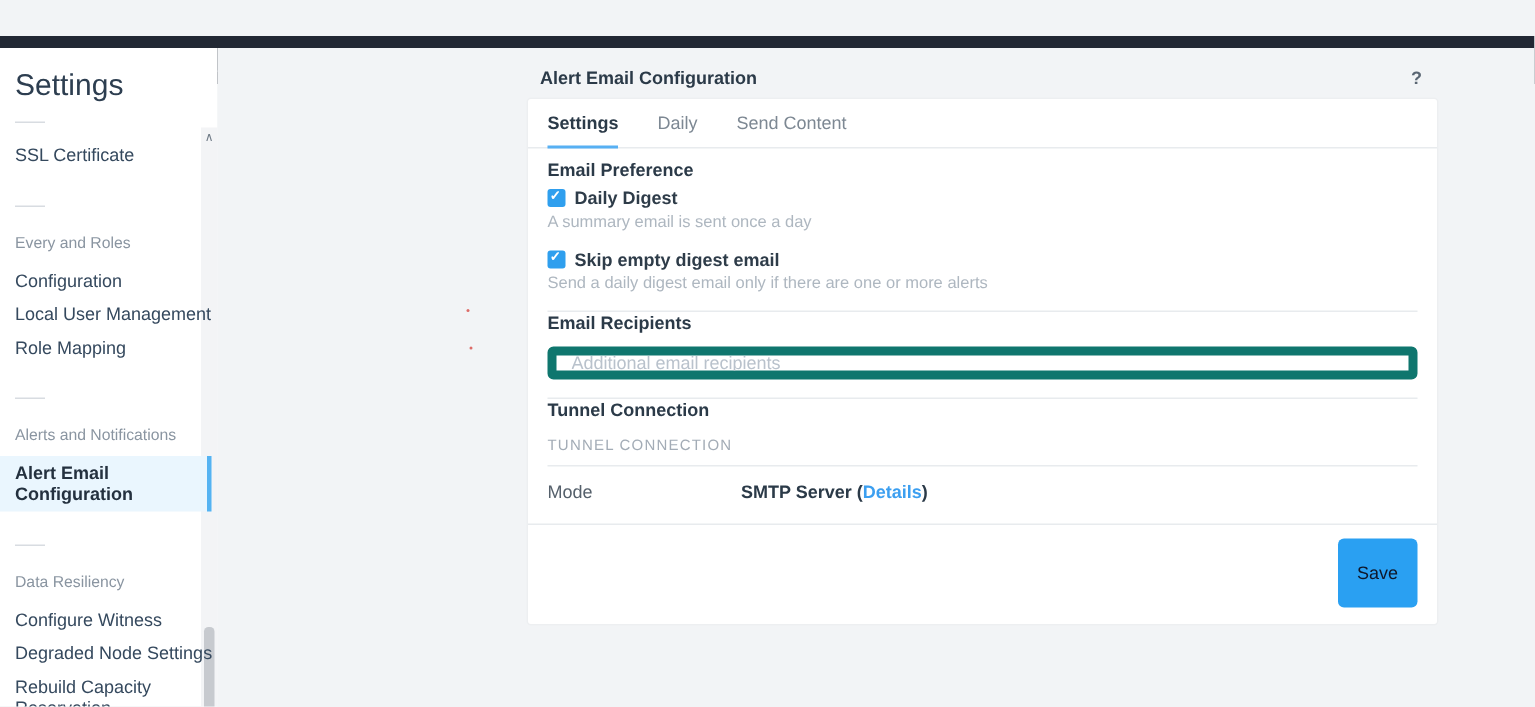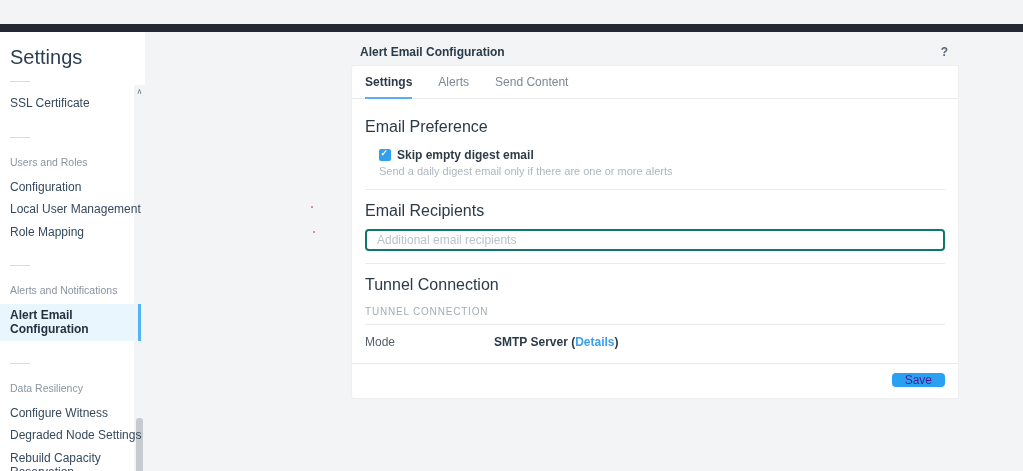--- a/index.html
+++ b/index.html
@@ -38,38 +38,38 @@
   .main { position:absolute; top:32px; left:145px; width:878px; height:439px; background:#f2f4f6; }
   .panel { position:absolute; left:207px; top:8px; width:606px; }
   .panel-header { display:flex; justify-content:space-between; align-items:center; padding:5px 8px 7px 8px; }
   .panel-title { font-size:12px; font-weight:bold; color:#2b3a48; }
   .help-q { font-size:12px; color:#5a6673; font-weight:bold; cursor:pointer; padding:0 2px; }
   .card { background:#ffffff; border-radius:2px; box-shadow:0 0 0 1px rgba(0,0,0,0.02); }
   .tabs { display:flex; gap:26px; padding:0 13px; border-bottom:1px solid #e8ebee; }
   .tab { padding:9px 0 8px; font-size:12px; color:#7d8893; cursor:pointer; border-bottom:2px solid transparent; margin-bottom:-1px; }
   .tab.active { color:#2b3a48; font-weight:bold; border-bottom-color:#57b0f3; }
   .card-body { padding:7px 13px 0 13px; }
-  .section-heading { font-size:16px; font-weight:normal; color:#2b3a48; margin-top:12px; }
+  .section-heading { font-size:12px; font-weight:bold; color:#2b3a48; margin-top:0; }
   .cb-row { display:flex; align-items:center; gap:6px; margin-top:5px; cursor:pointer; }
   .checkbox { width:12px; height:12px; border-radius:2px; background:#2f9fee; position:relative; flex:0 0 auto; cursor:pointer; }
   .checkbox::after { content:"✓"; position:absolute; left:1.5px; top:-1px; color:#fff; font-size:9px; font-weight:bold; }
   .cb-label { font-size:12px; font-weight:bold; color:#2e3c49; }
   .cb-help { font-size:11px; color:#aeb7c0; margin-top:3px; }
   .cb-group { margin-bottom:9px; }
-  .cb-group.indent { margin-left:14px; margin-top:12px; }
+  .cb-group.indent { margin-top:12px; }
   .hr { border-top:1px solid #e8ebee; margin:12px 0 0; }
-  .recip-input { width:100%; height:22px; border:2px solid #0f766e; border-radius:4px; padding:0 10px; font-size:12px; font-family:"Liberation Sans", sans-serif; color:#33404d; margin:9px 0 5px; outline:none; }
+  .recip-input { width:100%; height:22px; border:6px solid #0f766e; border-radius:4px; padding:0 10px; font-size:12px; font-family:"Liberation Sans", sans-serif; color:#33404d; margin:9px 0 5px; outline:none; }
   .recip-input::placeholder { color:#b9c2cc; }
   .table-head { font-size:10px; letter-spacing:.8px; color:#a3acb6; padding:12px 0 7px; border-bottom:1px solid #e8ebee; }
   .table-row { display:flex; align-items:center; padding:10px 0 14px; }
   .row-label { width:129px; color:#55606b; font-size:12px; }
   .row-value { font-size:12px; font-weight:bold; color:#2b3a48; }
   .row-value a { color:#3c9ff0; text-decoration:none; font-weight:bold; cursor:pointer; }
   .card-footer { border-top:1px solid #e8ebee; padding:9px 13px 11px; display:flex; justify-content:flex-end; }
-  .save-btn { background:#2aa0f2; color:#4c1d95; border:none; border-radius:4px; font-size:12px; font-family:"Liberation Sans", sans-serif; padding:0 13px; cursor:pointer; }
+  .save-btn { background:#2aa0f2; color:#0f172a; border:none; border-radius:4px; font-size:12px; font-family:"Liberation Sans", sans-serif; padding:16px 13px; cursor:pointer; }
 
   .speck { position:absolute; width:2px; height:2px; background:#d9534f; border-radius:50%; opacity:.85; }
 </style>
 </head>
 <body>
 
 <div class="navbar">
   <svg class="nav-logo" viewBox="0 0 16 16">
     <path d="M2 3 L9 8 L2 13" stroke="#4e5765" stroke-width="2.4" fill="none" stroke-linecap="round" stroke-linejoin="round"></path>
     <path d="M14 3 L7 8 L14 13" stroke="#4e5765" stroke-width="2.4" fill="none" stroke-linecap="round" stroke-linejoin="round"></path>
@@ -105,21 +105,21 @@
   <div class="sb-scroll-track">
     <div class="sb-scroll-up">∧</div>
     <div class="sb-scroll-thumb"></div>
   </div>
   <div class="sb-inner">
     <div class="sb-title">Settings</div>
     <div class="sb-divider"></div>
     <div class="sb-item">SSL Certificate</div>
     <div class="sb-divider gap"></div>
 
-    <div class="sb-section-label">Users and Roles</div>
+    <div class="sb-section-label">Every and Roles</div>
     <div class="sb-item">Configuration</div>
     <div class="sb-item">Local User Management</div>
     <div class="sb-item">Role Mapping</div>
     <div class="sb-divider gap"></div>
 
     <div class="sb-section-label">Alerts and Notifications</div>
     <div class="sb-item selected">Alert Email Configuration</div>
     <div class="sb-divider gap"></div>
 
     <div class="sb-section-label">Data Resiliency</div>
@@ -136,28 +136,35 @@
 
   <div class="panel">
     <div class="panel-header">
       <span class="panel-title">Alert Email Configuration</span>
       <span class="help-q">?</span>
     </div>
 
     <div class="card">
       <div class="tabs">
         <div class="tab active">Settings</div>
-        <div class="tab">Alerts</div>
+        <div class="tab">Daily</div>
         <div class="tab">Send Content</div>
       </div>
 
       <div class="card-body">
         <div class="section-heading">Email Preference</div>
 
 
+        <div class="cb-group">
+          <div class="cb-row">
+            <span class="checkbox"></span>
+            <span class="cb-label">Daily Digest</span>
+          </div>
+          <div class="cb-help">A summary email is sent once a day</div>
+        </div>
 
         <div class="cb-group indent">
           <div class="cb-row">
             <span class="checkbox"></span>
             <span class="cb-label">Skip empty digest email</span>
           </div>
           <div class="cb-help">Send a daily digest email only if there are one or more alerts</div>
         </div>
 
         <div class="hr"></div>

